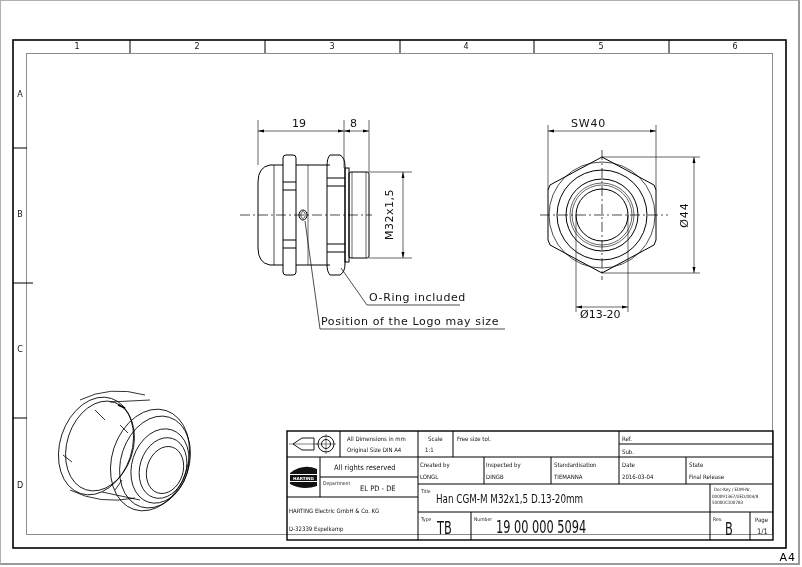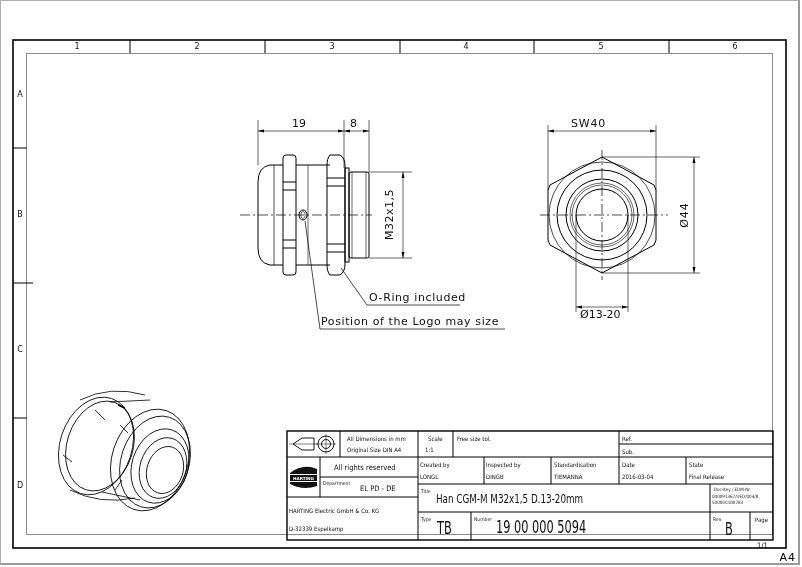--- a/index.html
+++ b/index.html
@@ -245,15 +245,15 @@
 <div class="tb tb-key" style="left:712px;top:494px;">000091367/UED/004/8</div>
 <div class="tb tb-key" style="left:712px;top:500px;">50000C100783</div>
 
 <div class="tb tb-label" style="left:421px;top:516px;">Type</div>
 <div class="tb tb-huge" style="left:437px;top:519px;">TB</div>
 <div class="tb tb-label" style="left:474px;top:516px;">Number</div>
 <div class="tb tb-huge" style="left:496px;top:518px;">19 00 000 5094</div>
 <div class="tb tb-label" style="left:713px;top:516px;">Rev.</div>
 <div class="tb tb-huge" style="left:725px;top:520px;">B</div>
 <div class="tb tb-small" style="left:755px;top:516px;">Page</div>
-<div class="tb tb-med" style="left:757px;top:527px;margin-top:14px;">1/1</div>
+<div class="tb tb-med" style="left:757px;top:527px;">1/1</div>
 
 <div class="a4">A4</div>
 
 </body></html>

